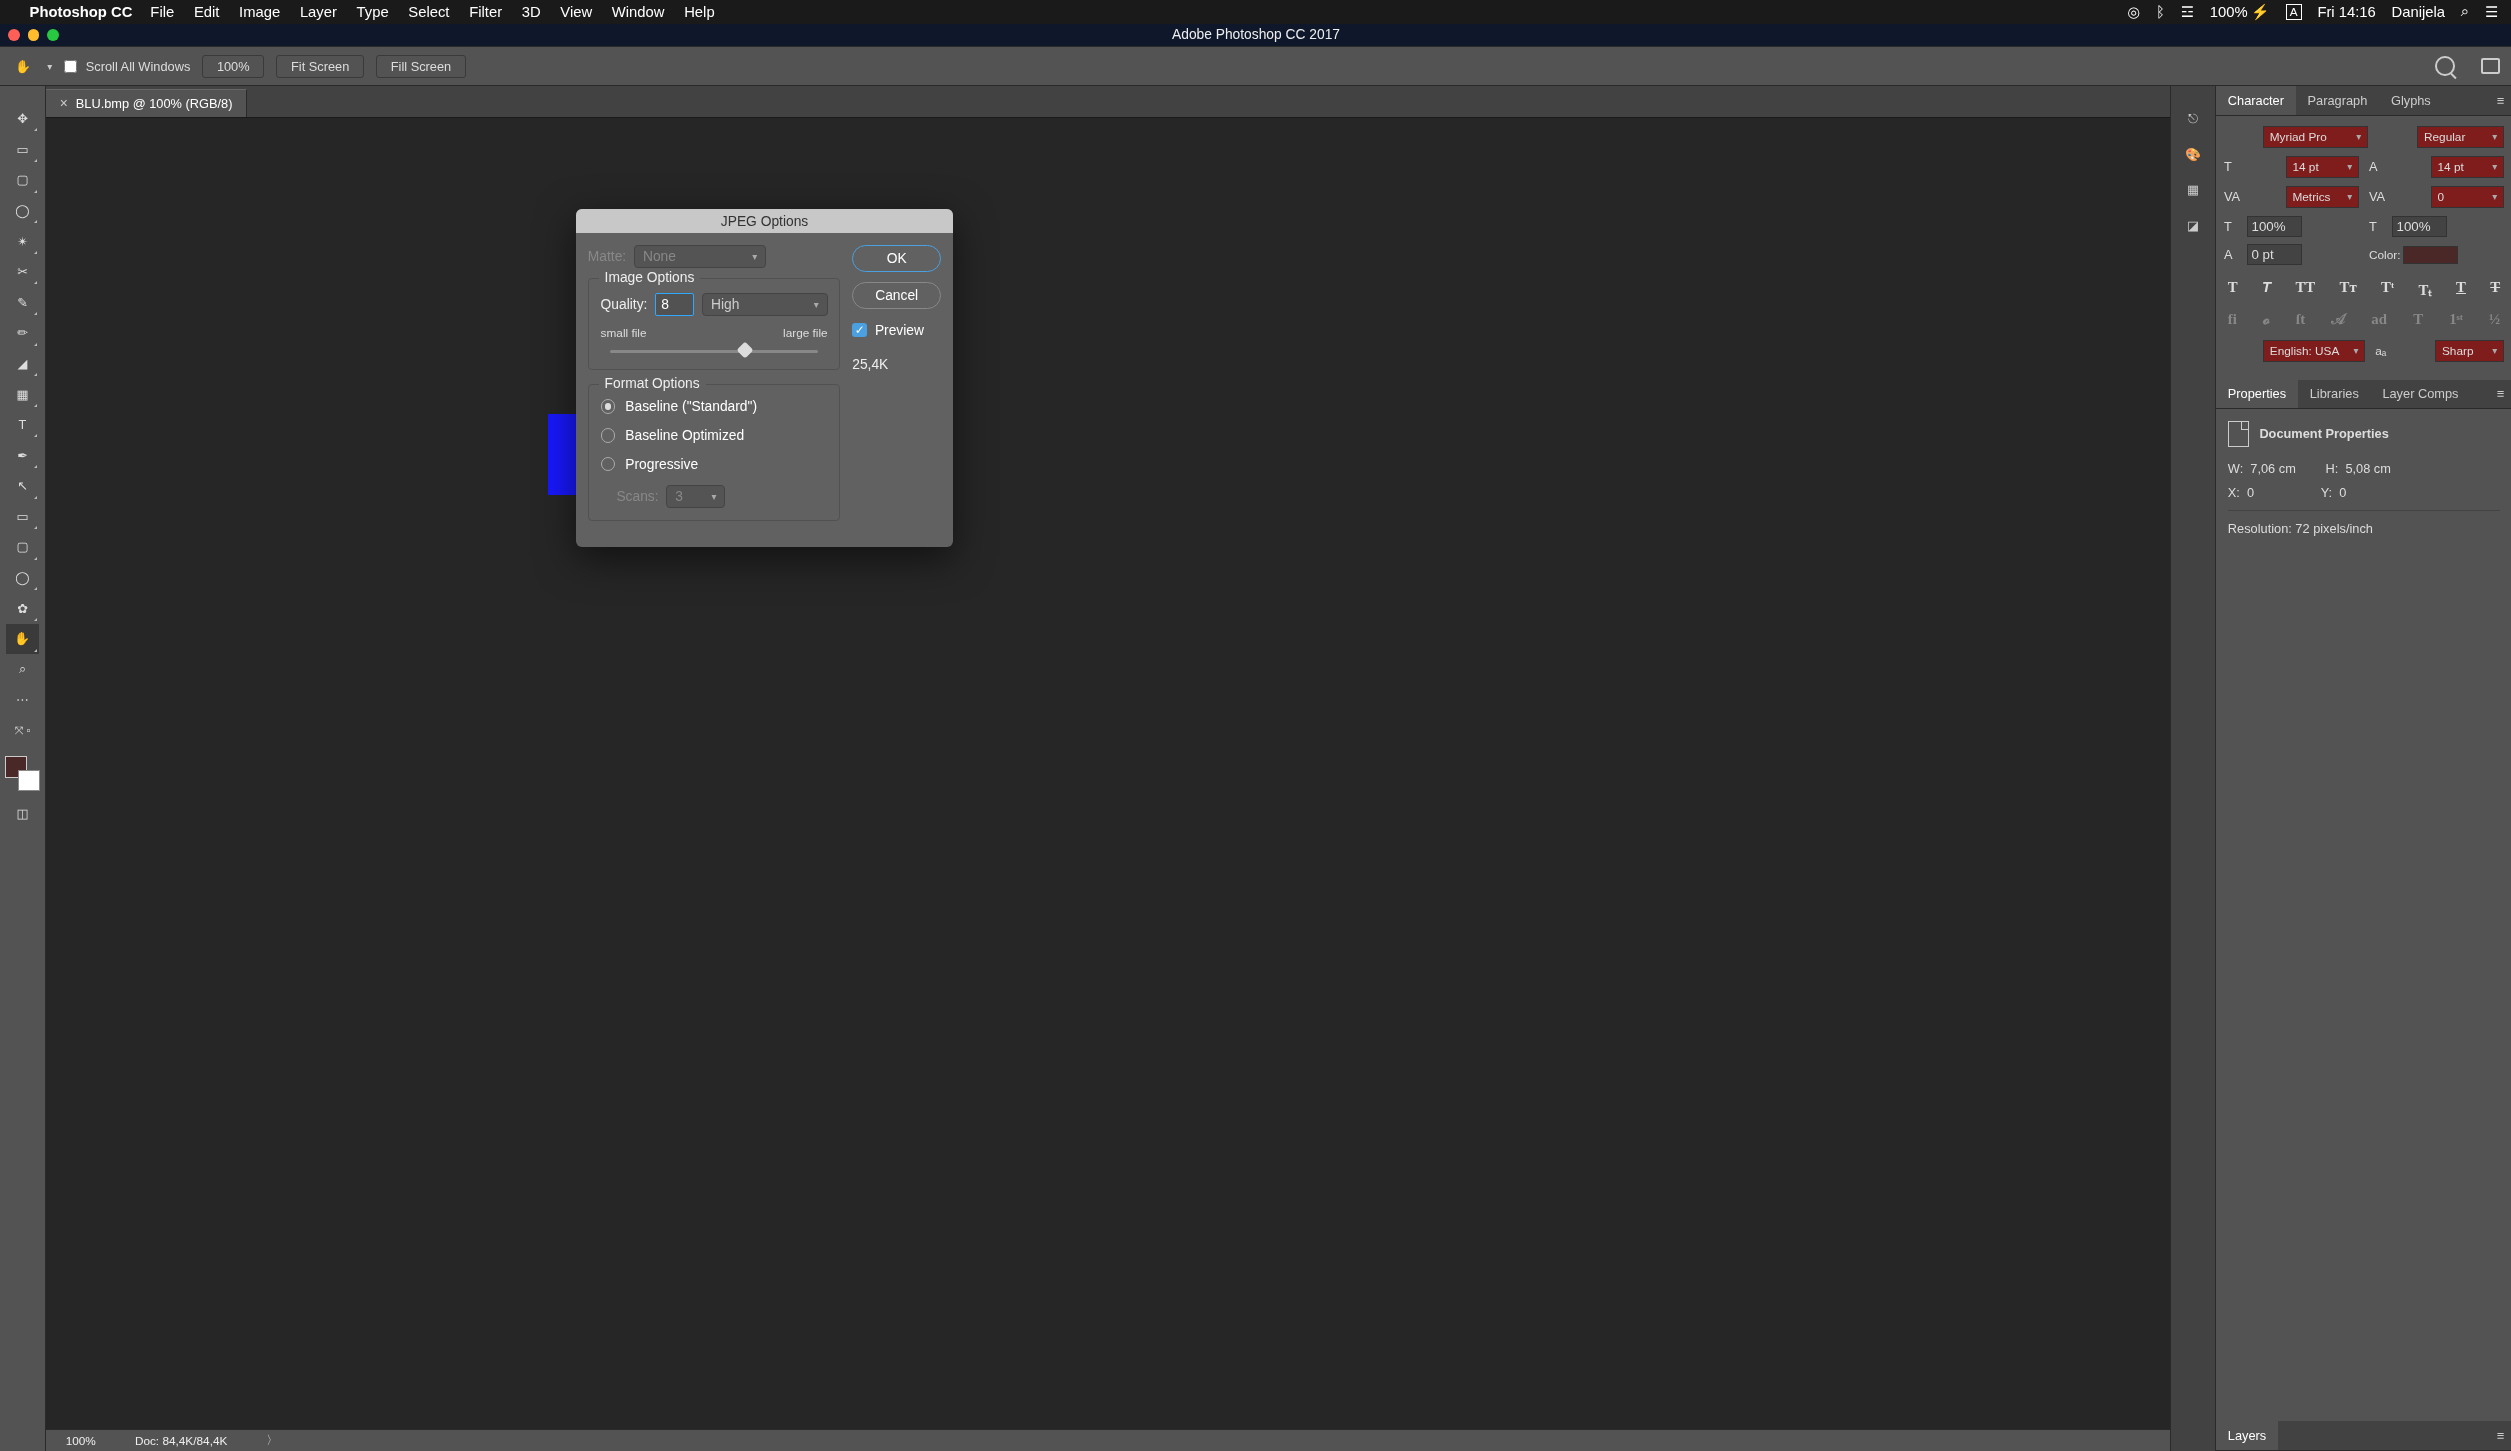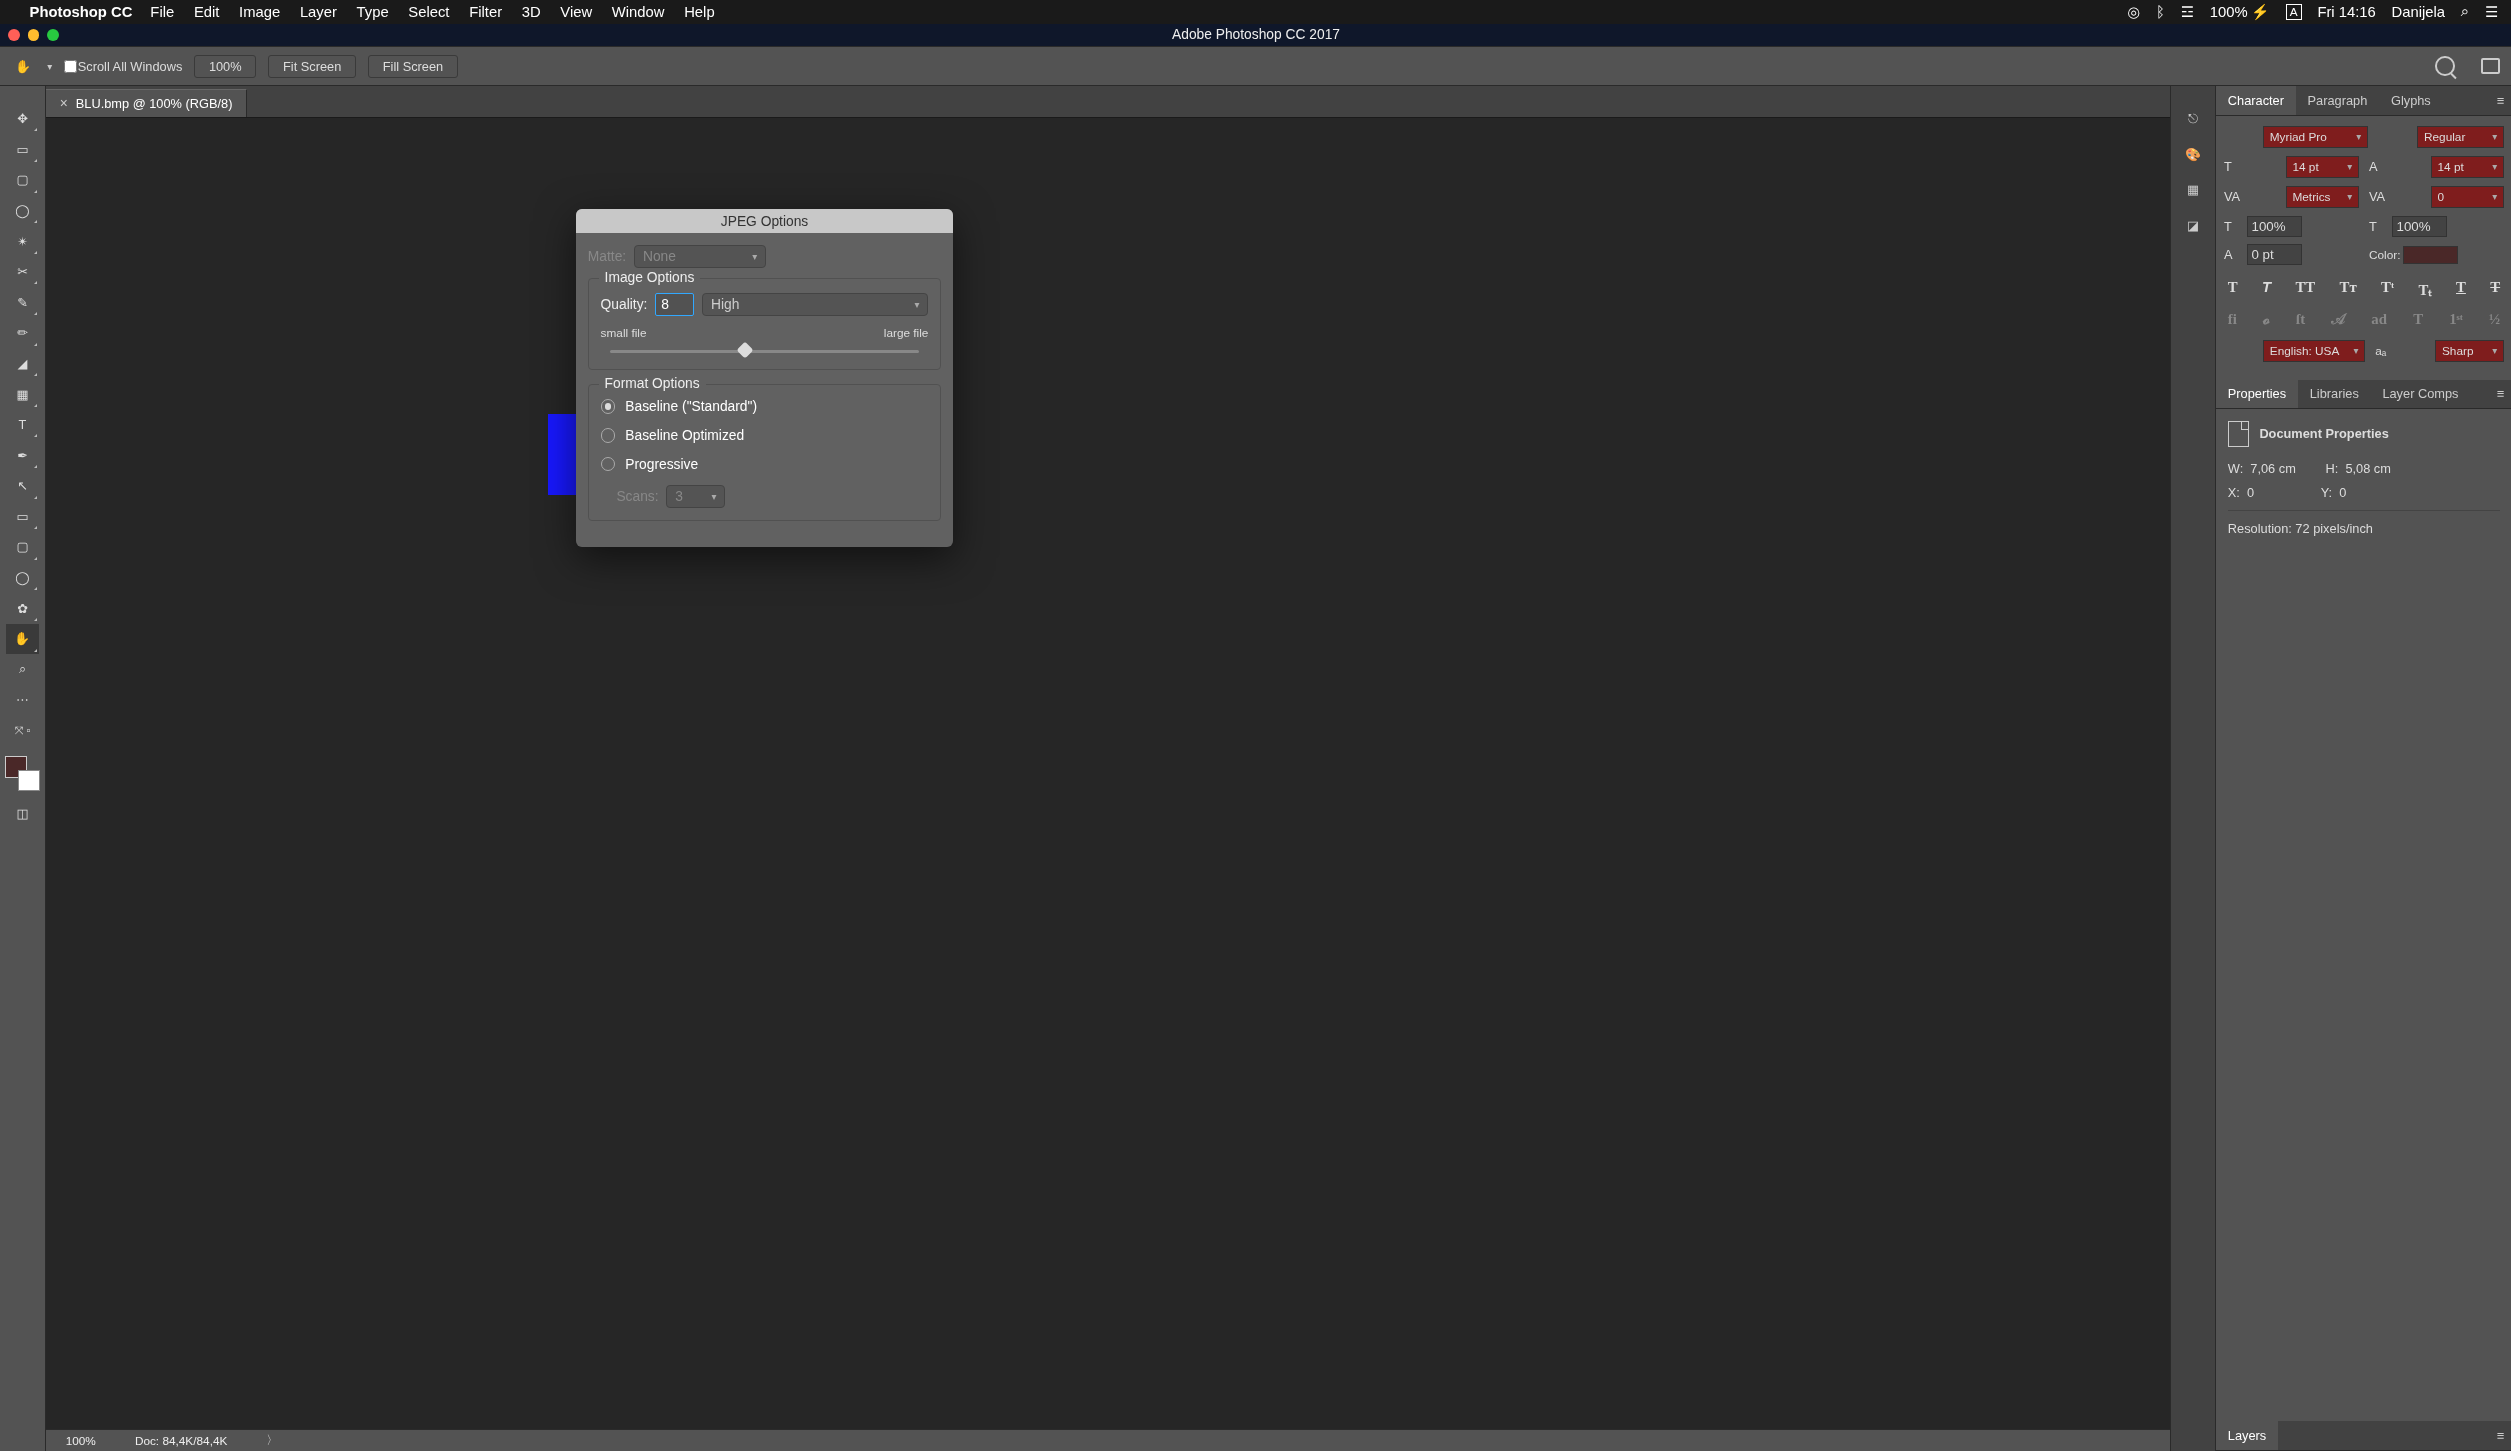--- a/index.html
+++ b/index.html
@@ -19,21 +19,21 @@
 .tl { width: 11.8px; height: 11.8px; border-radius: 50%; }
 .tl.red { background: #ff5f57; }
 .tl.yellow { background: #ffbd2e; }
 .tl.green { background: #28c940; }
 .app-title { position: absolute; left: 50%; transform: translateX(-50%); color: #eee; font-size: 13.8px; }
 
 
 .options-bar { height: 39px; background: #535353; display: flex; align-items: center; padding: 0 11.8px; border-bottom: 1px solid #2a2a2a; gap: 11.8px; }
 .opt-icon { width: 23.6px; height: 23.6px; display: flex; align-items: center; justify-content: center; }
 .opt-chevron { font-size: 9.9px; color: #ccc; }
-.opt-checkbox { display: flex; align-items: center; gap: 1px; color: #ddd; font-size: 12.8px; }
+.opt-checkbox { display: flex; align-items: center; gap: 9px; color: #ddd; font-size: 12.8px; }
 .opt-checkbox input { width: 12.8px; height: 12.8px; }
 .opt-btn { background: #535353; border: 1px solid #3a3a3a; border-radius: 3px; padding: 3px 13.8px; color: #ddd; font-size: 12.8px; cursor: pointer; }
 .options-bar .spacer { flex: 1; }
 .opt-search { width: 19.7px; height: 19.7px; border: 2px solid #ccc; border-radius: 50%; position: relative; }
 .opt-search::after { content: ""; position: absolute; width: 6.9px; height: 2px; background: #ccc; bottom: -3px; right: -3.9px; transform: rotate(45deg); }
 .opt-frame { width: 19.7px; height: 15.8px; border: 2px solid #ccc; border-radius: 2px; margin-left: 13.8px; }
 
 
 .main-area { display: flex; height: calc(100% - 23.6px - 23.6px - 39px); }
 .toolbar-col { width: 46px; background: #535353; display: flex; flex-direction: column; align-items: center; padding-top: 17.7px; border-right: 1px solid #2a2a2a; }
@@ -251,20 +251,29 @@
               <div class="dlg-row" style="margin-bottom:0;align-items:center;">
                 <span class="dlg-label disabled" style="margin-left:15.8px;">Scans:</span>
                 <div class="dlg-select disabled" style="min-width:59px;">
                   <span>3</span>
                     <span class="chev">▾</span>
                 </div>
               </div>
             </div>
           </div>
 
+          <div class="dialog-right">
+            <button class="dlg-btn primary">OK</button>
+            <button class="dlg-btn">Cancel</button>
+            <div class="dlg-check">
+              <span class="checkbox">✓</span>
+              <span>Preview</span>
+            </div>
+            <div class="file-size">25,4K</div>
+          </div>
         </div>
       </div>
     </div>
     <div class="status-bar">
       <span>100%</span>
       <span>Doc: 84,4K/84,4K</span>
       <span style="color:#ccc;">〉</span>
     </div>
   </div>
 

